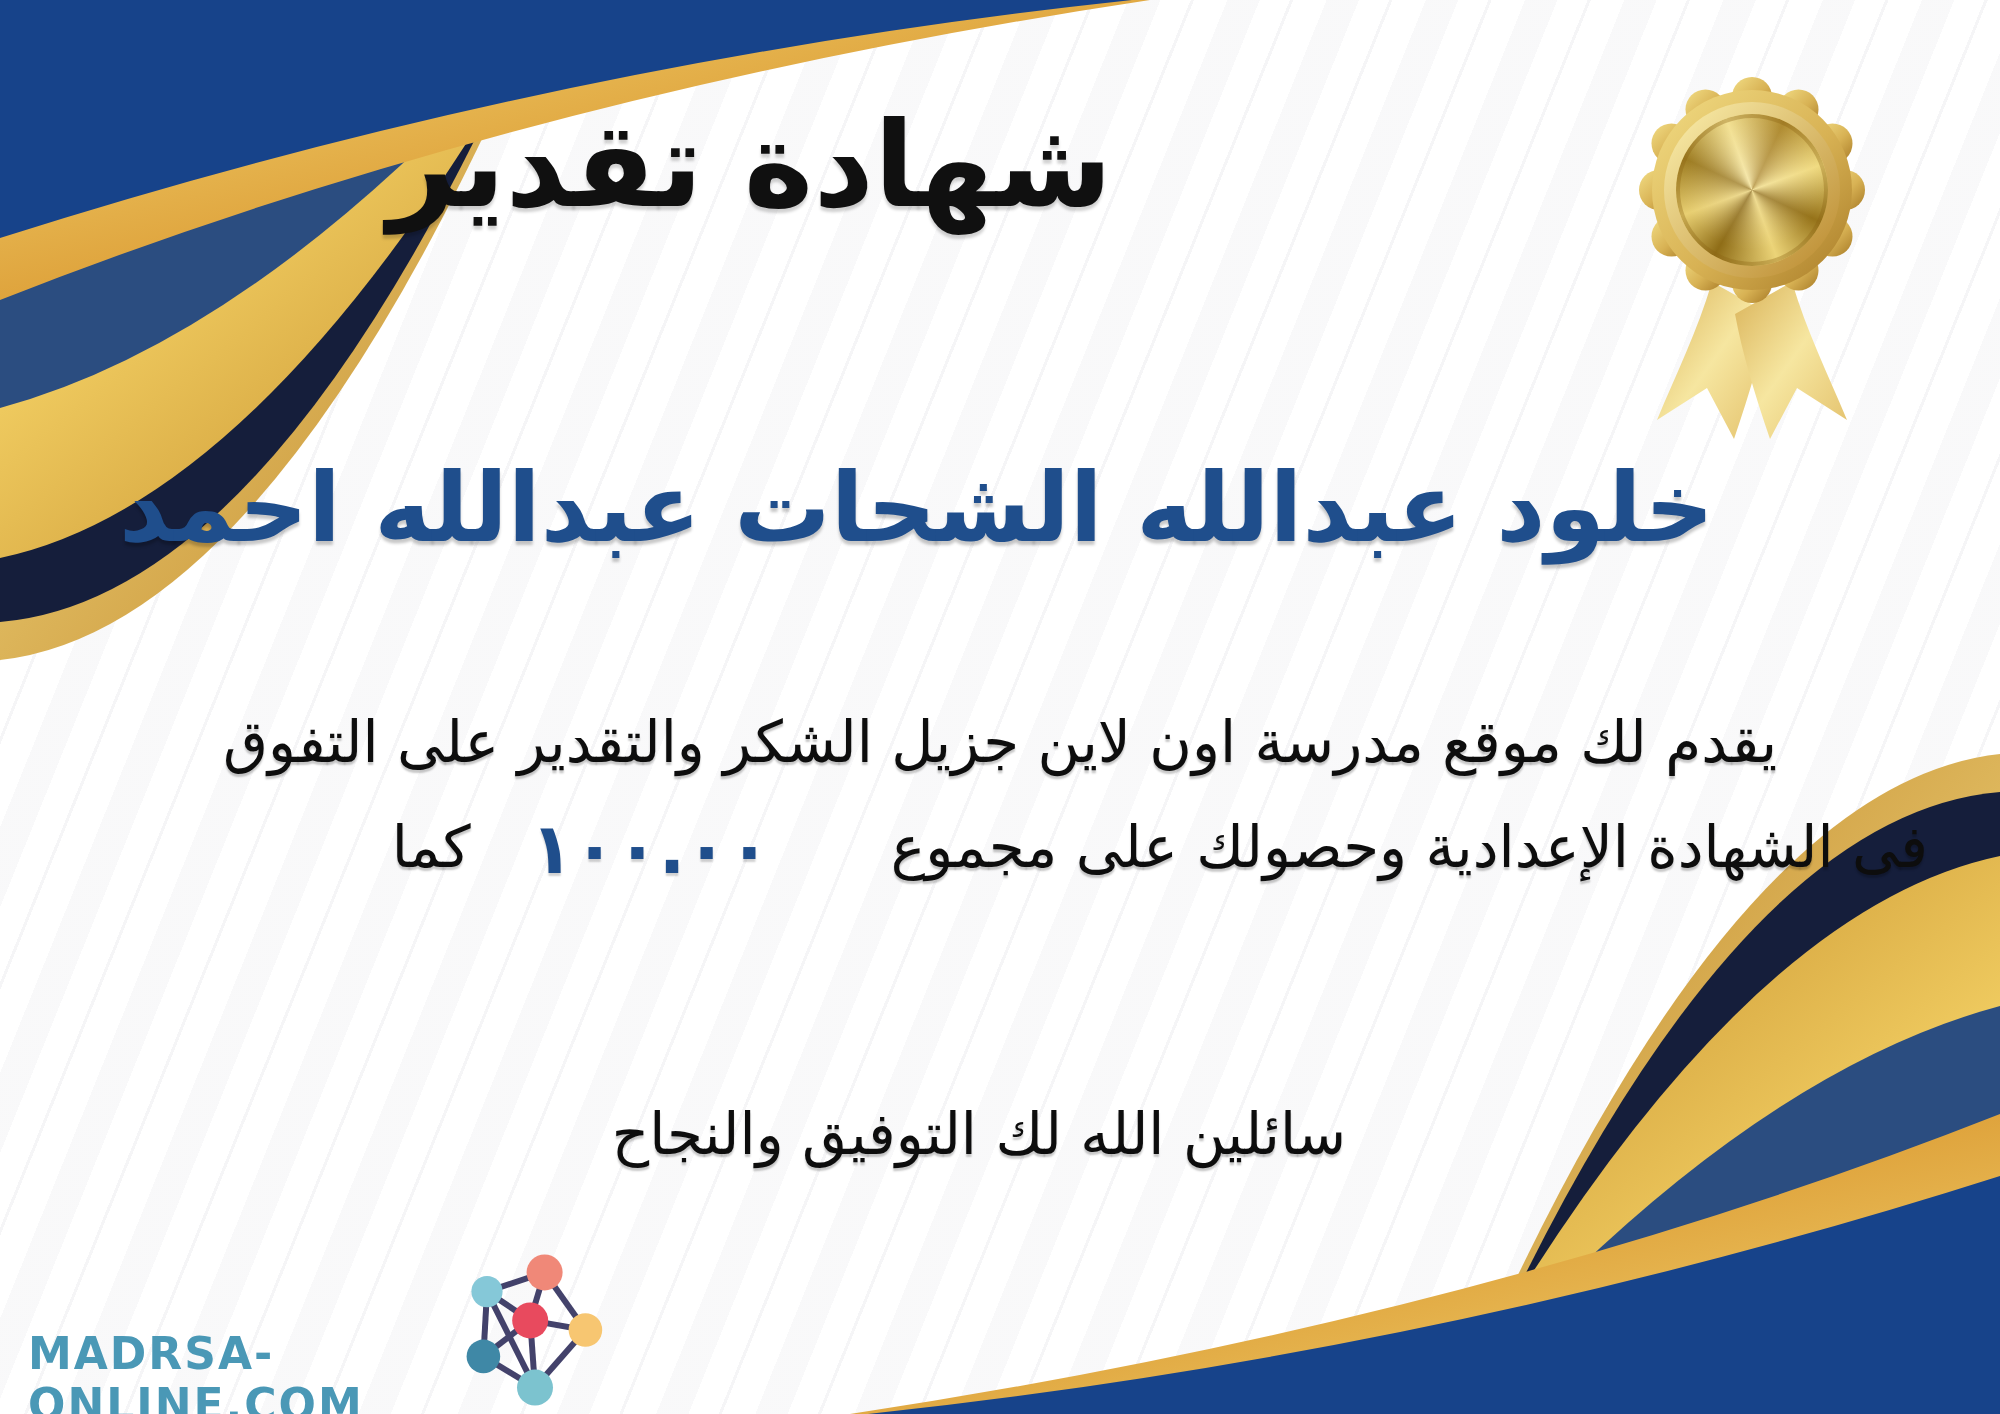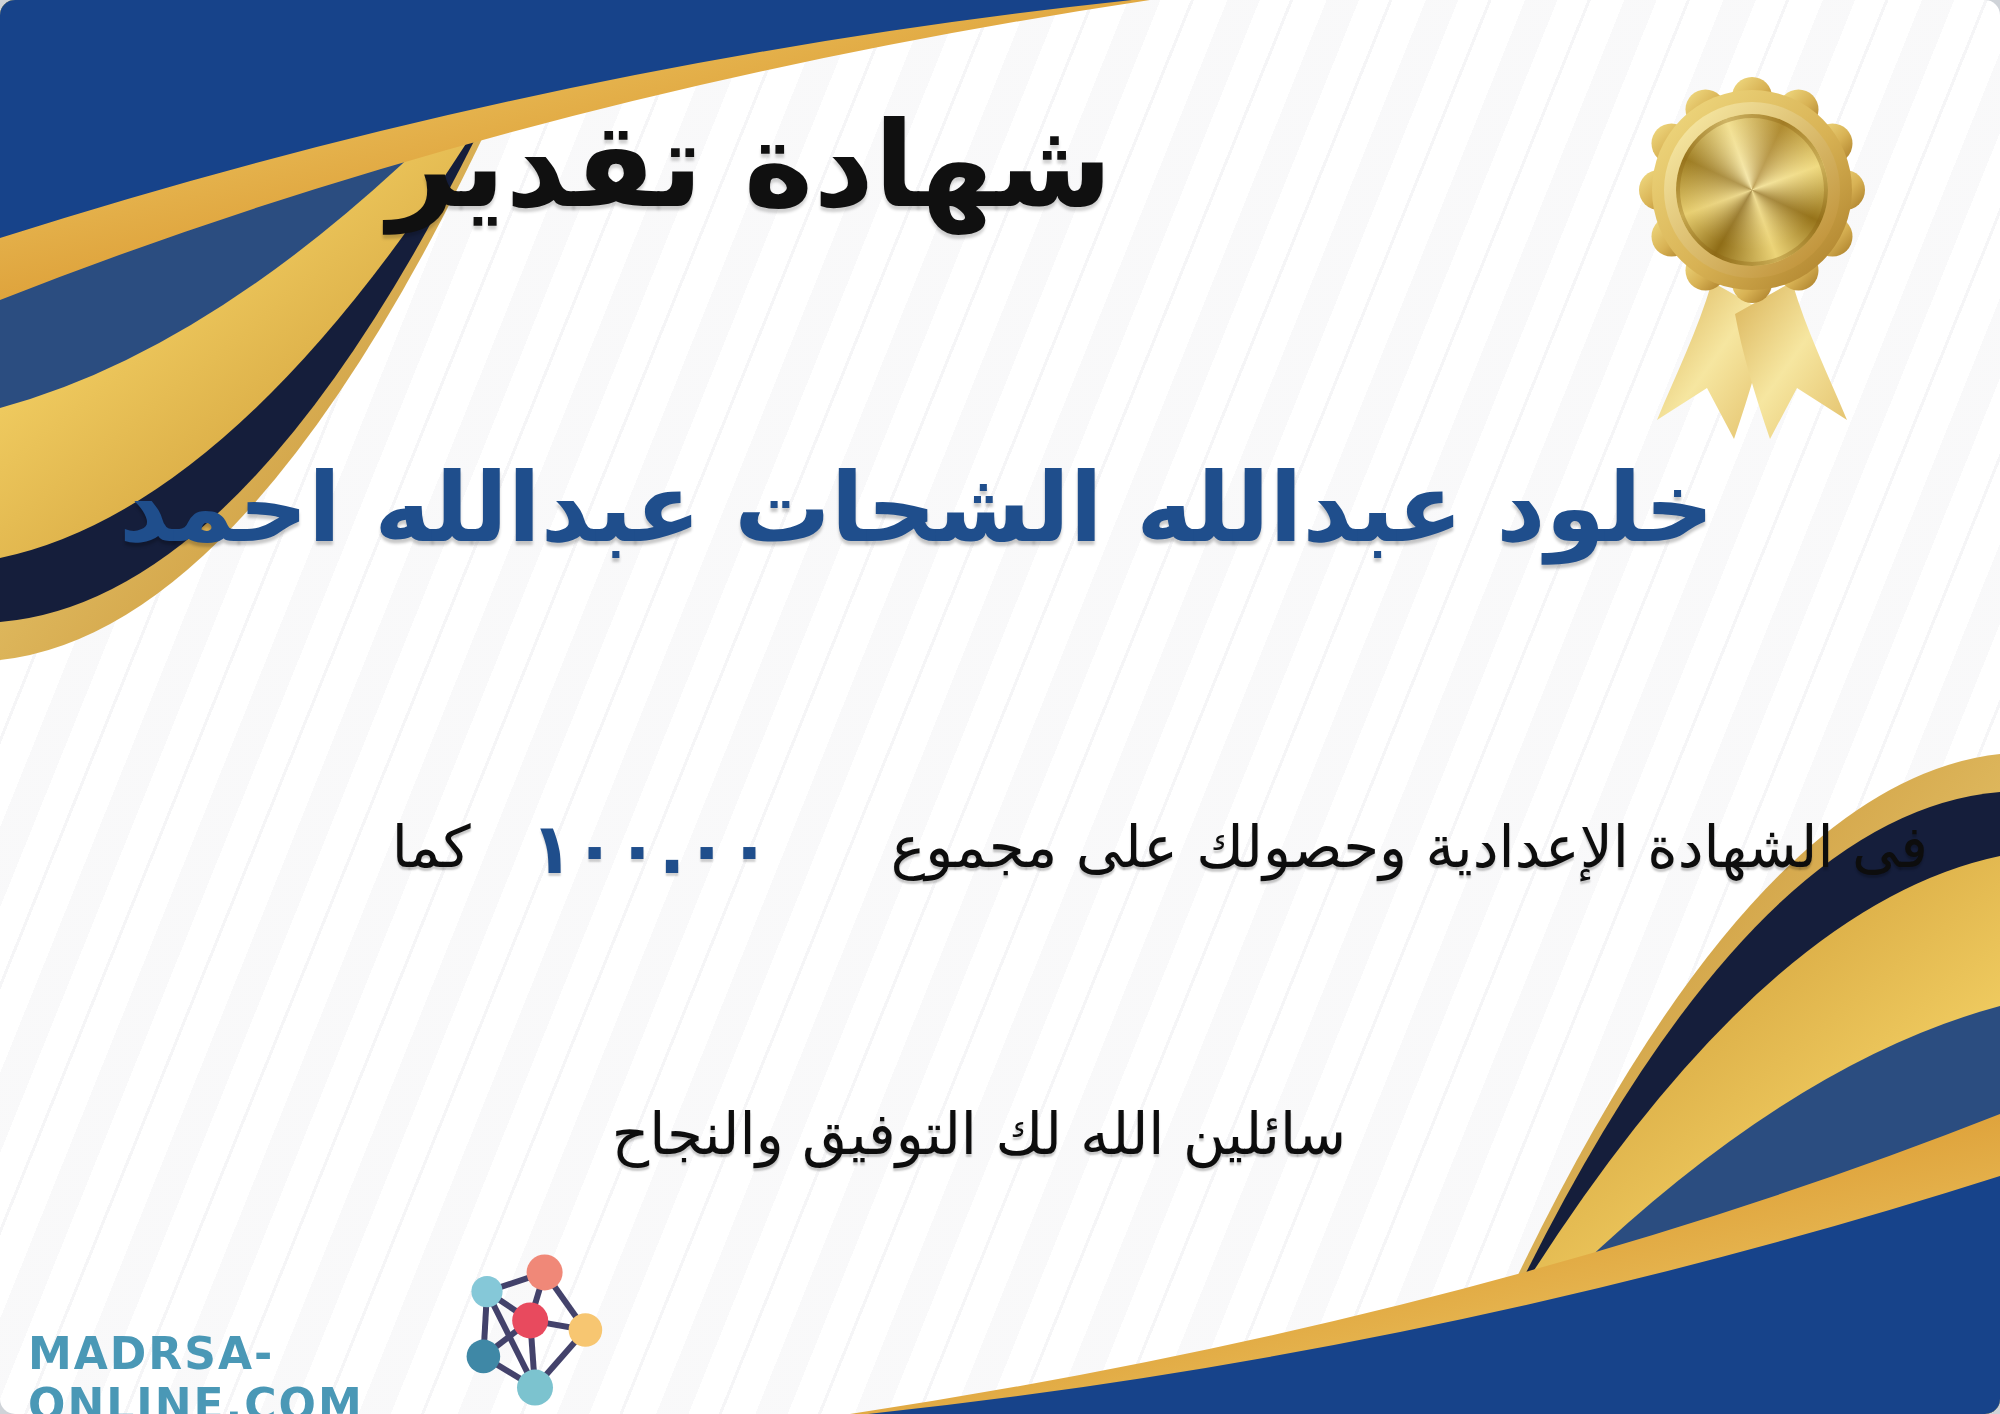--- a/index.html
+++ b/index.html
@@ -8,21 +8,20 @@
     width:2000px;height:1414px;
     overflow:hidden;
     background-color:#ffffff;
     background-image:
       repeating-linear-gradient(112deg,
         rgba(175,175,188,0.12) 0 3px,
         rgba(255,255,255,0) 3px 34px,
         rgba(175,175,188,0.08) 34px 64px,
         rgba(255,255,255,0) 64px 92px);
     font-family:"DejaVu Sans", sans-serif;
-    border-radius:15px;
   }
   .decor{position:absolute;left:0;top:0;width:2000px;height:1414px;pointer-events:none;}
   
   .title{
     position:absolute;left:0;top:96px;width:1500px;margin:0;
     text-align:center;direction:rtl;
     font-size:118px;font-weight:bold;color:#101010;
     text-shadow:0 4px 3px rgba(0,0,0,0.18);
   }
   .student-name{
@@ -149,20 +148,21 @@
       </g>
       <circle cx="140" cy="148" r="88" fill="url(#ringG)"></circle>
     </svg>
     <div class="medal-disc"></div>
   </div>
 
   <h1 class="title">شهادة تقدير</h1>
 
   <h2 class="student-name">خلود عبدالله الشحات عبدالله احمد</h2>
 
+  <p class="body-line line1">يقدم لك موقع مدرسة اون لاين جزيل الشكر  والتقدير على التفوق</p>
 
   <p class="body-line line2"><span>فى الشهادة الإعدادية وحصولك على مجموع</span><span class="score">١٠٠.٠٠</span><span>كما</span></p>
 
 
   <p class="body-line closing">سائلين الله لك التوفيق  والنجاح</p>
 
   <div class="logo">
     <svg class="logo-icon" width="158" height="168" viewBox="0 0 130 140" aria-hidden="true">
       <g stroke="#43426b" stroke-width="5">
         <line x1="78" y1="22" x2="30" y2="38"></line>

